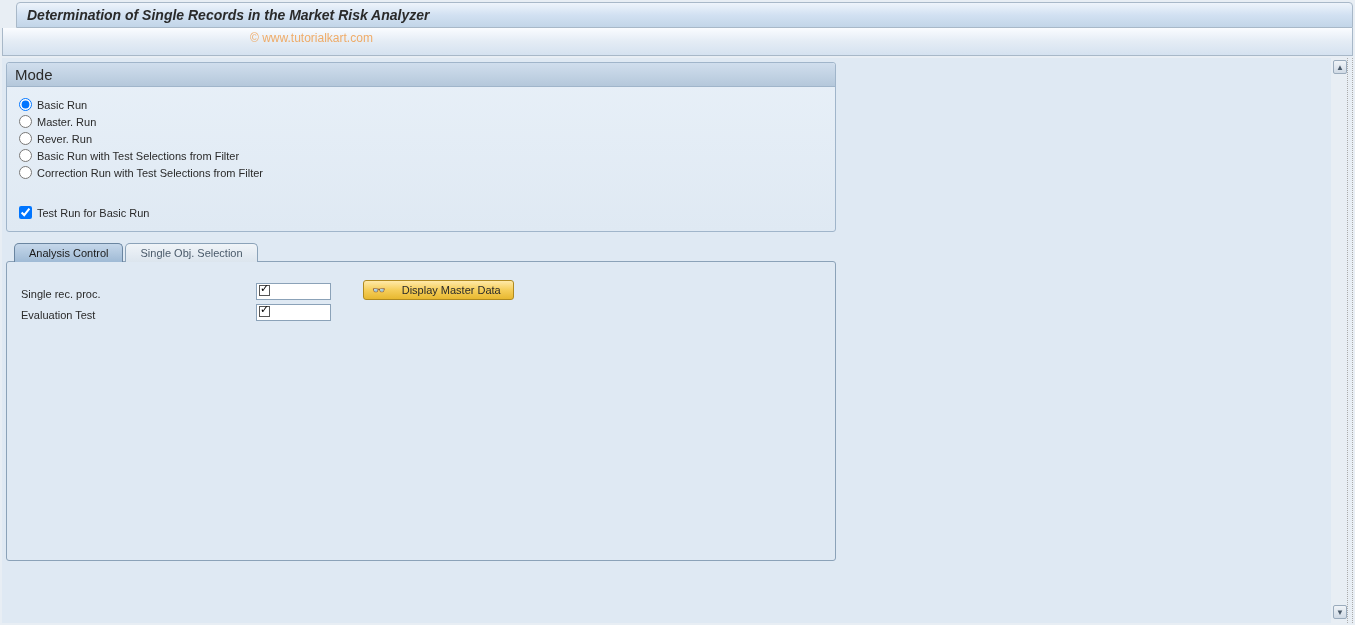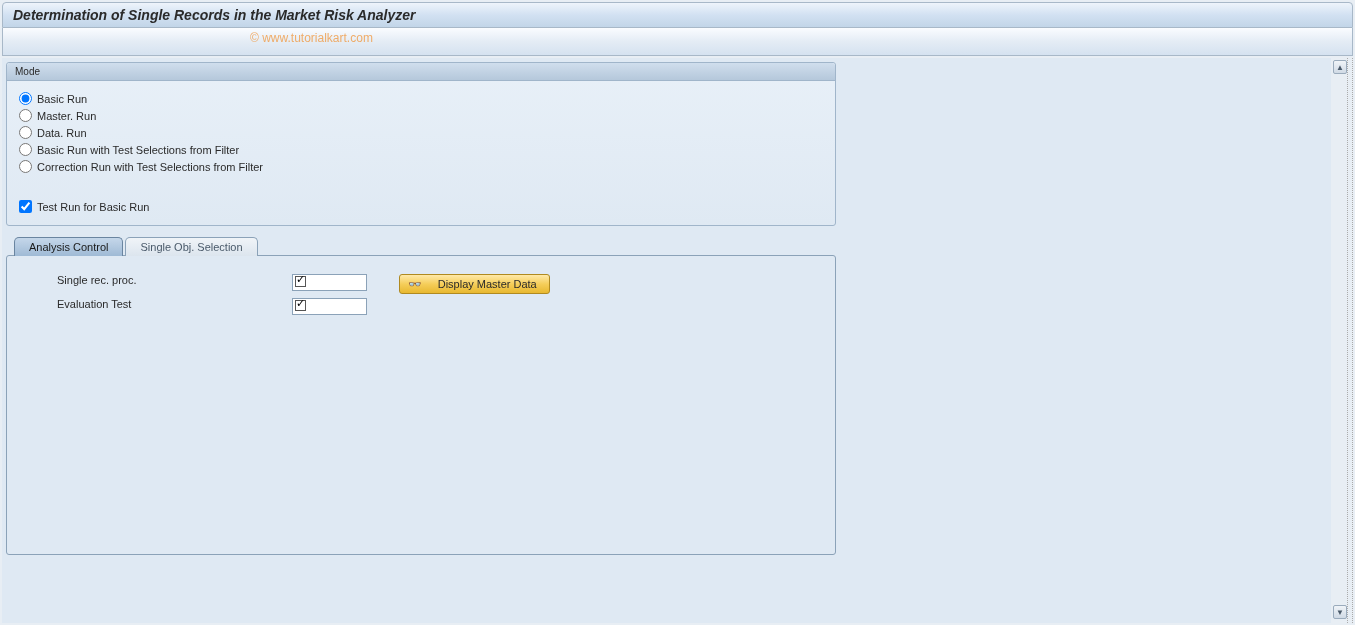--- a/index.html
+++ b/index.html
@@ -14,21 +14,21 @@
       width: 1355px;
       height: 625px;
       overflow: hidden;
       position: relative;
     }
     .title-bar {
       background: linear-gradient(to bottom, #eef4fb 0%, #d2e1f2 50%, #c2d5e8 100%);
       border: 1px solid #a8b8c8;
       border-radius: 4px 4px 0 0;
       padding: 4px 10px;
-      margin: 2px 2px 0 2px;
+      margin: 2px 2px 0 16px;
     }
     .title-bar h1 {
       font-size: 14px;
       font-style: italic;
       font-weight: bold;
       color: #2a2a2a;
     }
     .toolbar {
       background: linear-gradient(to bottom, #fafcff 0%, #e4ecf5 50%, #d5e2f0 100%);
       border: 1px solid #a8b8c8;
@@ -89,21 +89,21 @@
       background: linear-gradient(to bottom, #e8f0f8 0%, #dfe9f3 100%);
       border: 1px solid #a0b5ca;
       border-radius: 3px;
       margin: 4px 4px 0 4px;
       width: 830px;
     }
     .group-header {
       background: linear-gradient(to bottom, #d0deed 0%, #b5c8db 100%);
       border-bottom: 1px solid #a0b5ca;
       padding: 3px 8px;
-      font-size: 10px;
+      font-size: 15px;
       color: #2a2a2a;
       border-radius: 3px 3px 0 0;
     }
     .group-body {
       padding: 8px 12px 12px 12px;
     }
     .radio-row {
       display: flex;
       align-items: center;
       margin: 2px 0;
@@ -165,23 +165,22 @@
       border: 1px solid #8ba2b8;
       background: #dfe9f3;
       border-radius: 3px;
       padding: 18px 14px;
       min-height: 300px;
       position: relative;
       z-index: 1;
     }
     .form-row {
       display: flex;
-      align-items: flex-start;
+      align-items: flex-end;
       margin-bottom: 4px;
-      margin-left: 36px;
     }
     .form-label {
       width: 235px;
       font-size: 11px;
       color: #2a2a2a;
     }
     .text-input {
       height: 17px;
       border: 1px solid #8ba2b8;
       background: #fff;
@@ -267,21 +266,21 @@
           <label>Basic Run</label>
         </div>
 
         <div class="radio-row">
           <input type="radio" name="mode" style="">
           <label>Master. Run</label>
         </div>
 
         <div class="radio-row">
           <input type="radio" name="mode" style="">
-          <label>Data. Run</label>
+          <label>Rever. Run</label>
         </div>
 
         <div class="radio-row">
           <input type="radio" name="mode" style="">
           <label>Basic Run with Test Selections from Filter</label>
         </div>
 
         <div class="radio-row">
           <input type="radio" name="mode" style="">
           <label>Correction Run with Test Selections from Filter</label>

